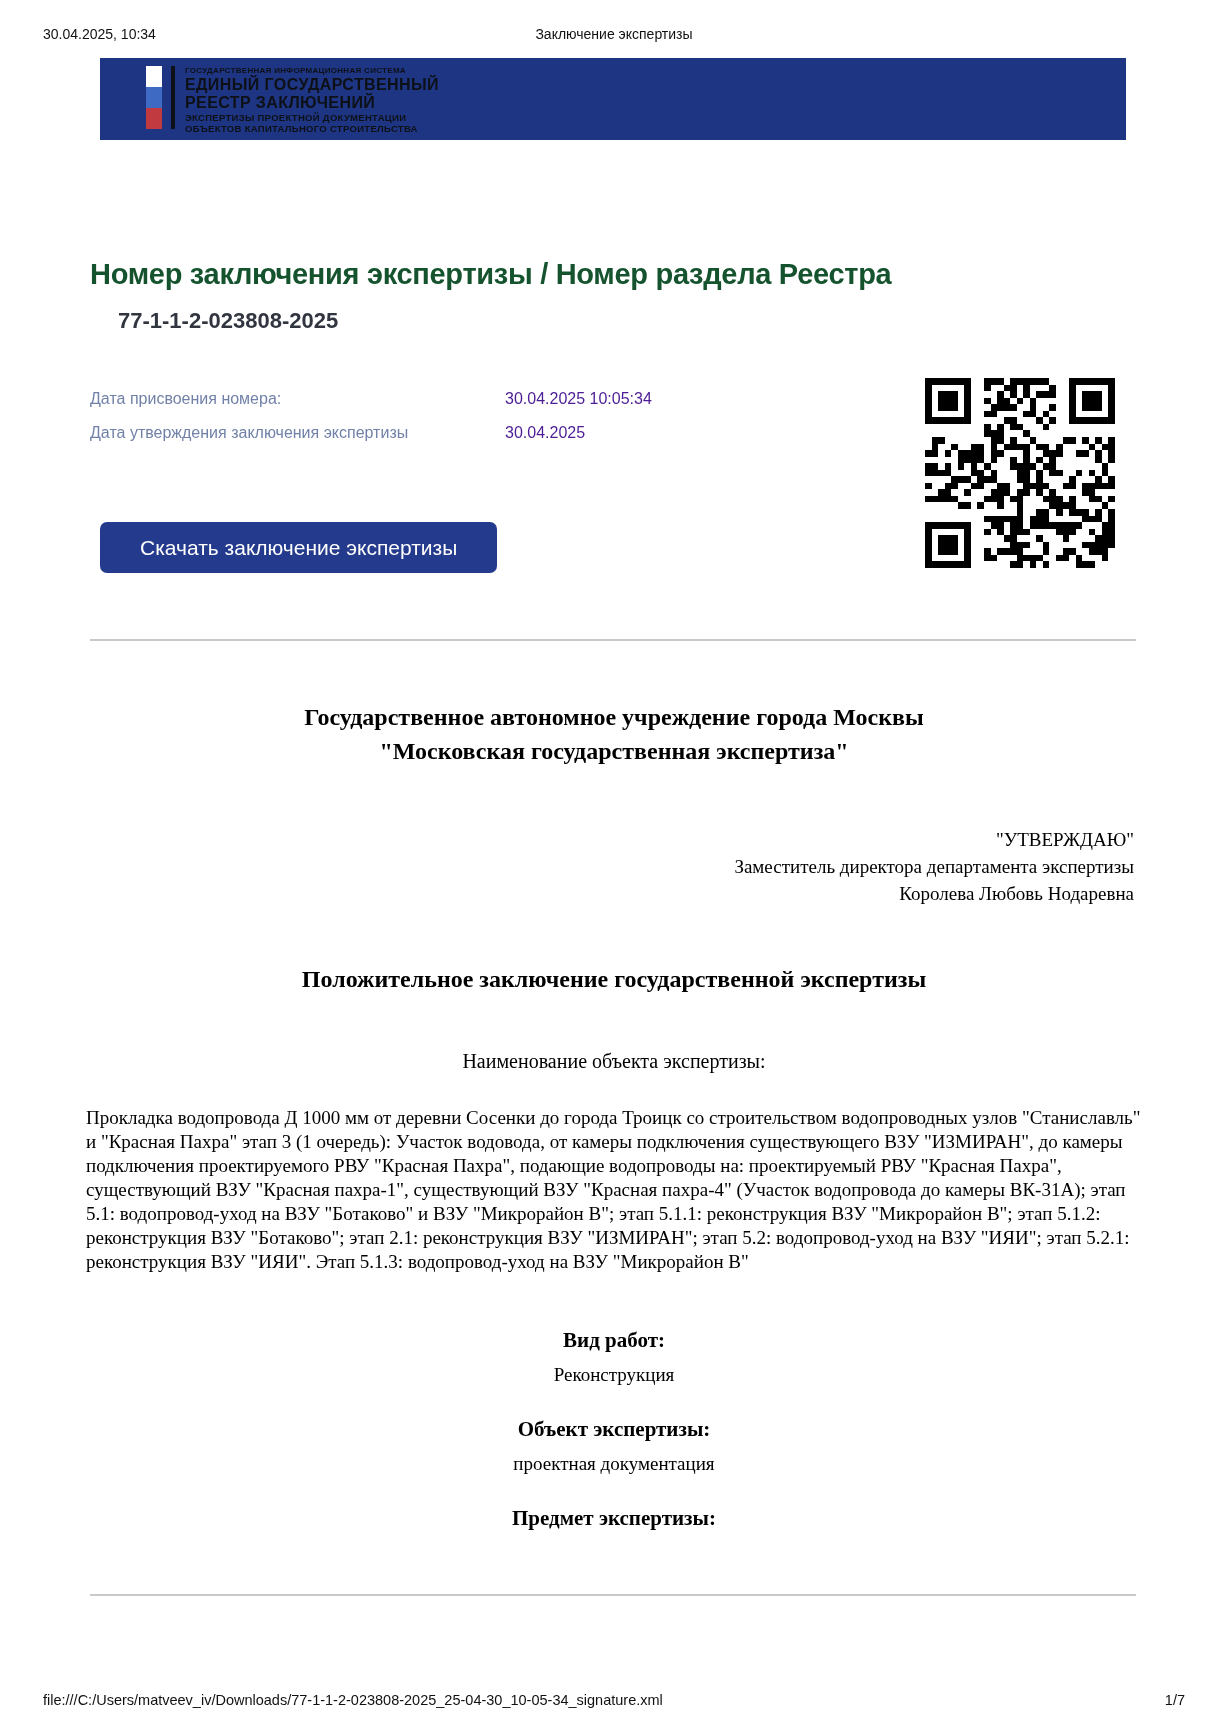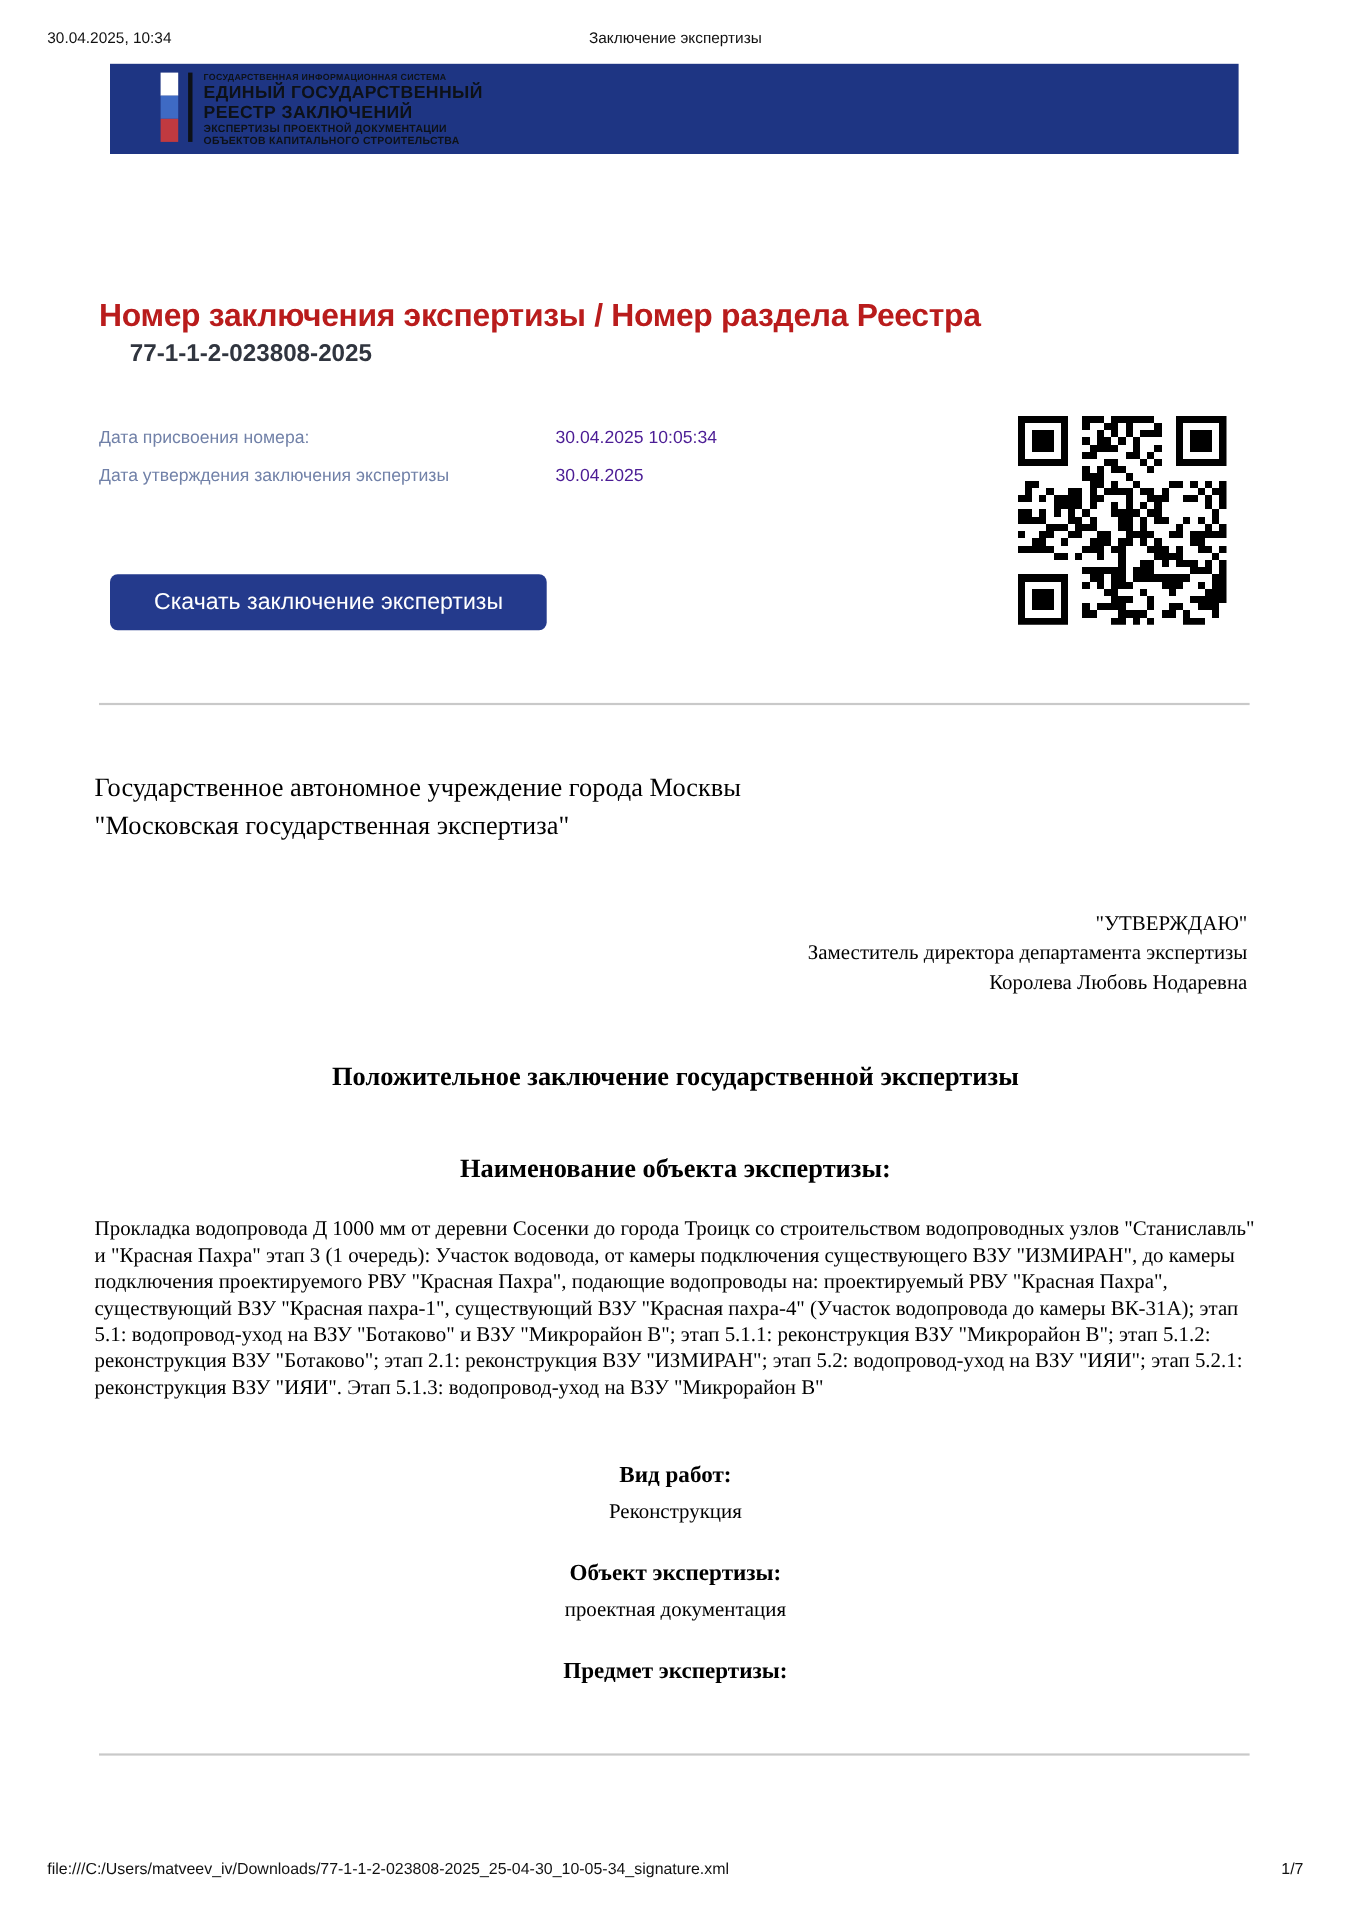--- a/index.html
+++ b/index.html
@@ -23,44 +23,44 @@
   .flag div{flex:1;}
   .flag .w{background:var(--flag-white,#fff);}
   .flag .b{background:var(--flag-blue,#3e6ac4);}
   .flag .r{background:var(--flag-red,#c03a40);}
   .vbar{width:4px;background:#0d1117;margin-left:9px;}
   .banner-text{margin-left:10px;color:#0d1117;display:flex;flex-direction:column;justify-content:space-between;}
   .bt-small{font-size:8px;font-weight:bold;letter-spacing:.3px;line-height:10px;}
   .bt-big{font-size:16px;font-weight:bold;letter-spacing:.4px;line-height:18px;}
   .bt-mid{font-size:9.5px;font-weight:bold;letter-spacing:.3px;line-height:11px;}
   
-  .h1{position:absolute;left:90px;top:258px;font-size:29px;font-weight:bold;color:#b91c1c;letter-spacing:-.3px;margin-top:13px;}
+  .h1{position:absolute;left:90px;top:258px;font-size:29px;font-weight:bold;color:#14532d;letter-spacing:-.3px;}
   .reg-number{position:absolute;left:90px;top:308px;font-size:22px;font-weight:bold;color:#30353f;margin-left:28px;}
   .meta{position:absolute;left:90px;top:390px;width:740px;}
   .meta-row{display:flex;margin-bottom:16px;gap:28px;}
   .meta-label{width:387px;font-size:16px;color:var(--label,#7181a8);}
   .meta-value{font-size:16px;color:#4c1d95;}
   .qr{position:absolute;left:925px;top:378px;width:190px;height:190px;}
   .dl-btn{
     position:absolute;left:100px;top:522px;height:51px;padding:0 40px;
     background:var(--button-bg,#243a8c);color:#fff;font-size:21px;
     font-family:"Liberation Sans",sans-serif;border:none;border-radius:7px;cursor:pointer;
   }
   .hr{position:absolute;left:90px;width:1046px;height:0;border-top:2px solid #c9c9c9;}
   .hr1{top:639px;} .hr2{top:1594px;}
   
   .doc{font-family:"Liberation Serif",serif;color:#000;}
-  .org{position:absolute;left:86px;top:700px;width:1056px;
-       font-size:24px;font-weight:normal;line-height:34px;}
+  .org{position:absolute;left:86px;top:700px;width:1056px;text-align:center;
+       font-size:24px;font-weight:bold;line-height:34px;}
   .approve{position:absolute;left:86px;top:826px;width:1048px;text-align:right;
        font-size:19px;line-height:27px;}
   .conclusion{position:absolute;left:86px;top:966px;width:1056px;text-align:center;
        font-size:24px;font-weight:bold;}
   .naim-label{position:absolute;left:86px;top:1050px;width:1056px;text-align:center;
-       font-size:24px;font-weight:bold;}
+       font-size:20px;font-weight:normal;}
   .naim-text{position:absolute;left:86px;top:1086px;width:1056px;text-align:left;
        font-size:19px;line-height:24px;margin-top:20px;}
   .sections{position:absolute;left:86px;top:1304px;width:1056px;text-align:center;}
   .sec-h{font-size:21px;font-weight:bold;line-height:26px;margin-top:23px;}
   .sec-v{font-size:19px;margin-top:11px;}
   .sec-gap{margin-top:30px;}
 </style>
 </head>
 <body>
 

